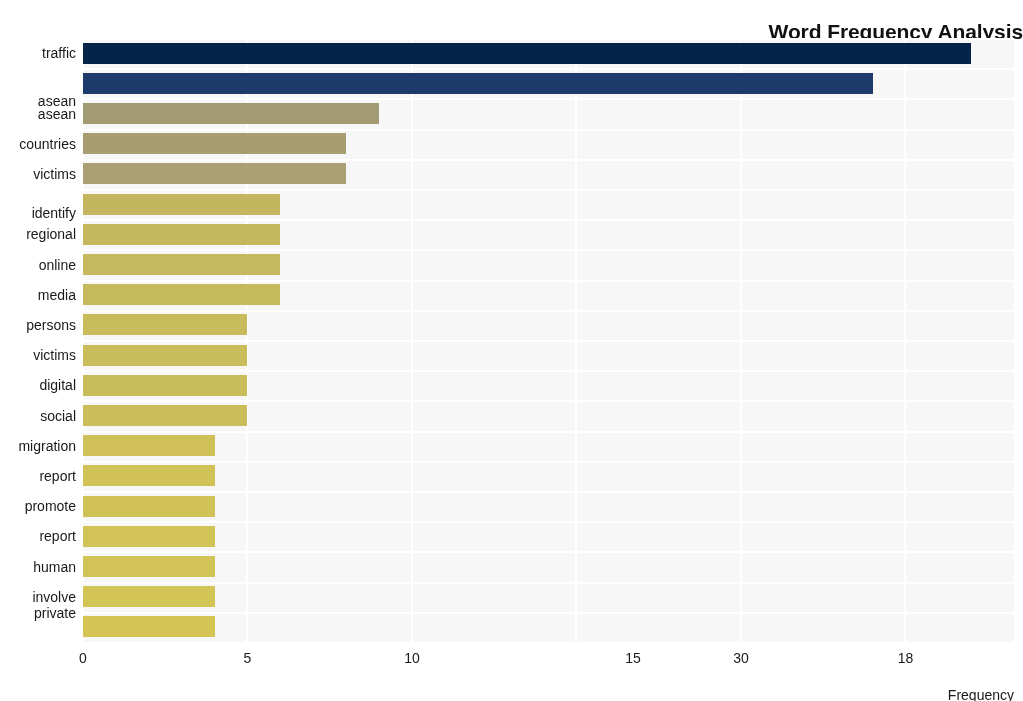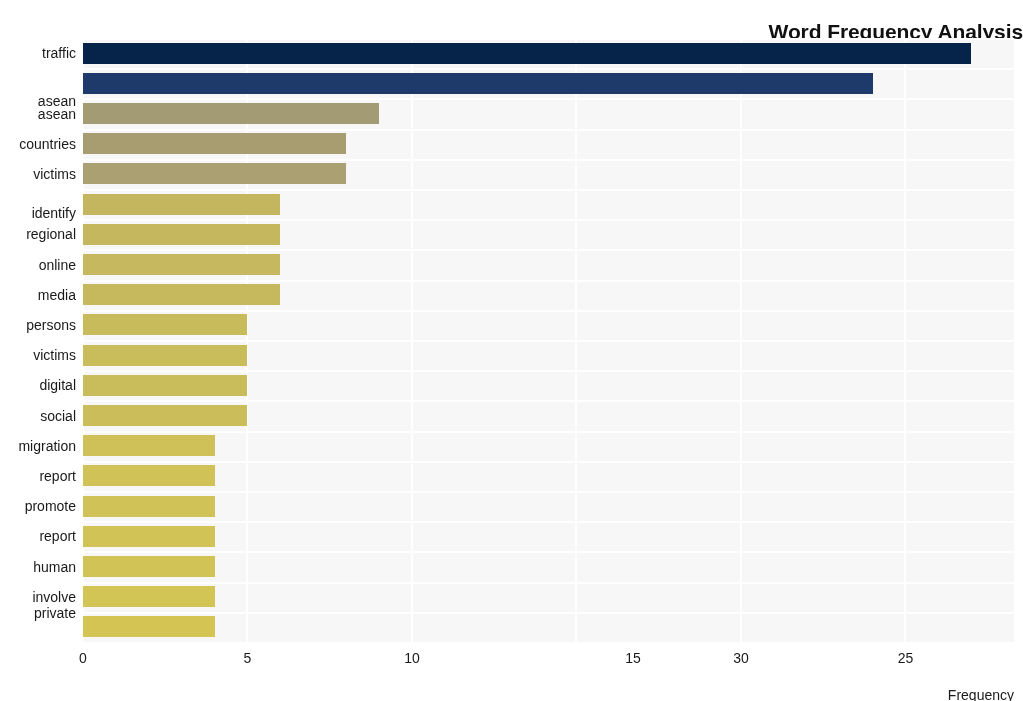--- a/index.html
+++ b/index.html
@@ -198,18 +198,18 @@
       <div class="ytick" style="top: 551.7px;">involve</div>
       <div class="ytick" style="top: 568px;">private</div>
     </div>
 
   <div id="x-axis-labels">
       <div class="xtick" style="left: 83px;">0</div>
       <div class="xtick" style="left: 247.488px;">5</div>
       <div class="xtick" style="left: 411.975px;">10</div>
       <div class="xtick" style="left: 609px; margin-left: 24px;">15</div>
       <div class="xtick" style="left: 740.951px;">30</div>
-      <div class="xtick" style="left: 905.438px;">25</div>
+      <div class="xtick" style="left: 905.438px;">18</div>
     </div>
 
   <div id="x-axis-title">Frequency</div>
 
 </div>
 
 </body></html>

